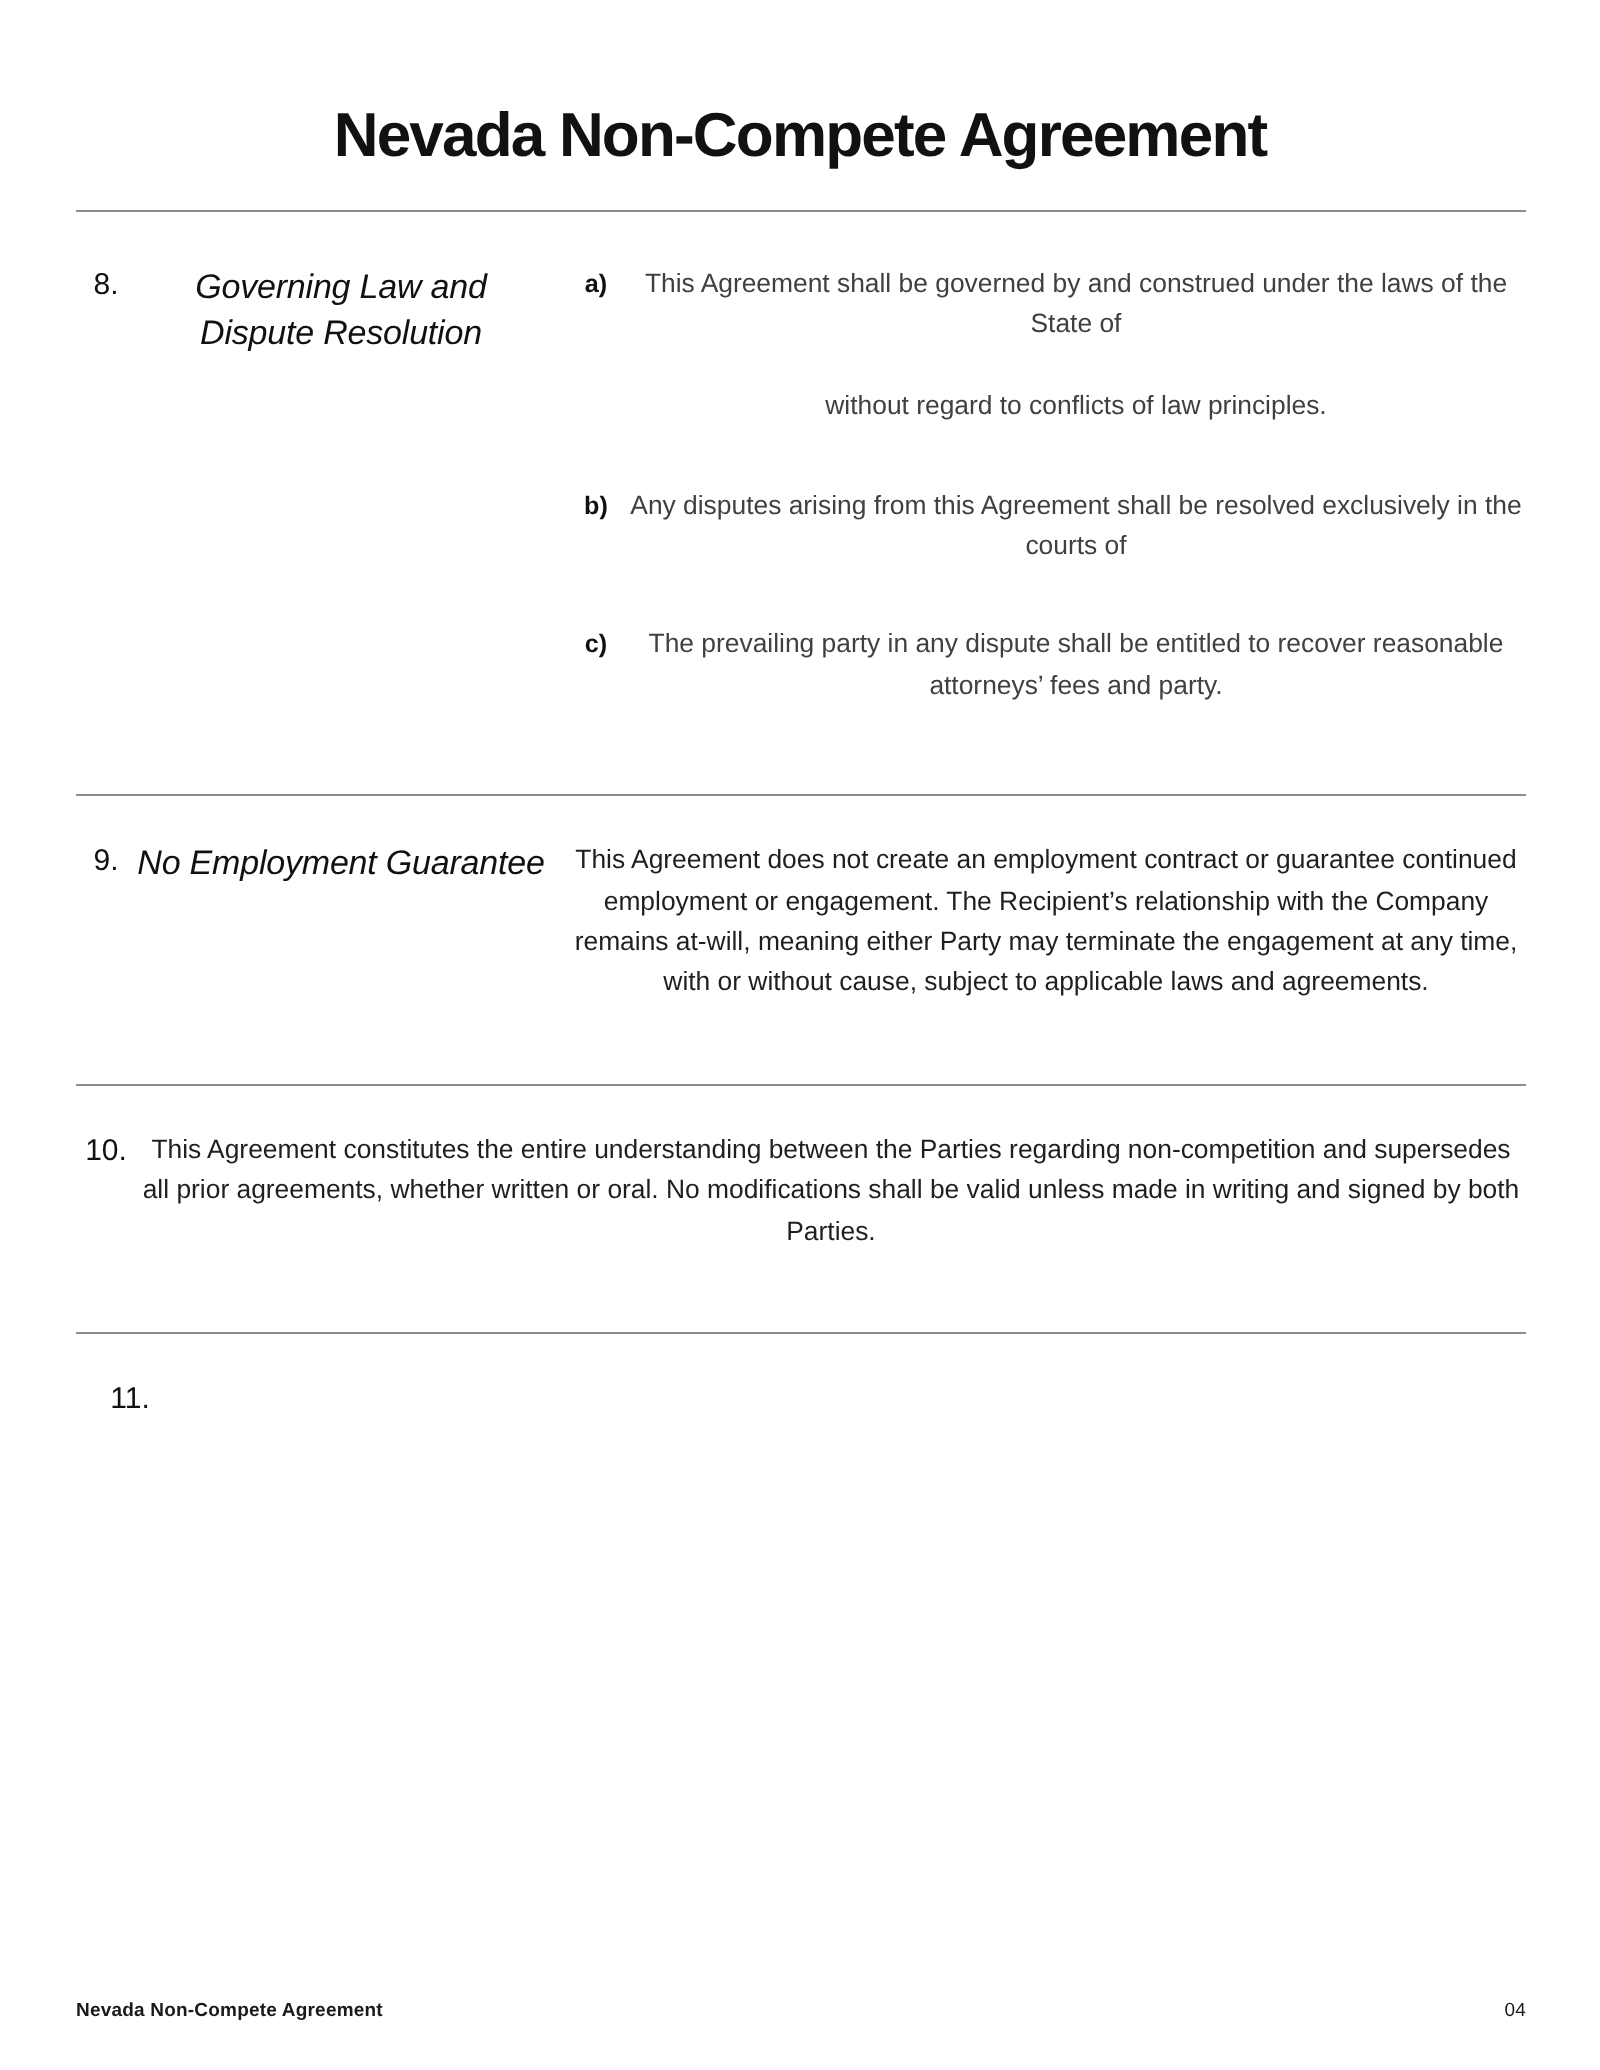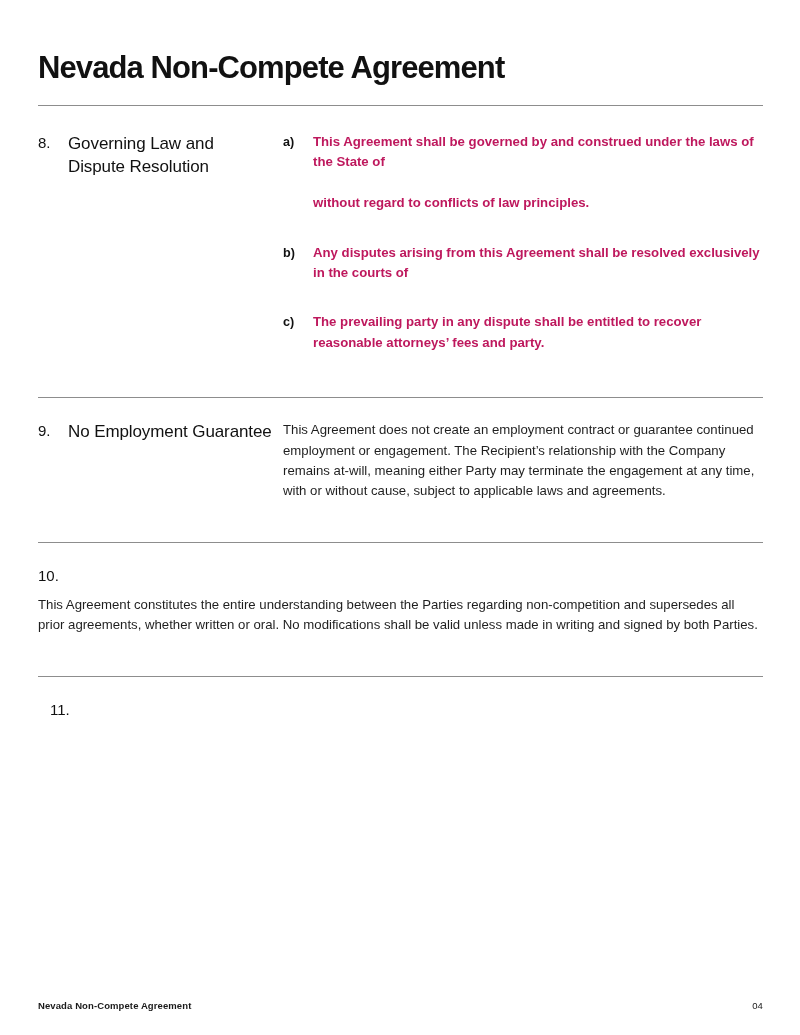--- a/index.html
+++ b/index.html
@@ -15,20 +15,21 @@
     -webkit-font-smoothing: antialiased;
   }
 
   .page {
     position: relative;
     width: 800px;
     height: 1035px;
     box-sizing: border-box;
     background: #ffffff;
     overflow: hidden;
+    text-align: center;
   }
 
   
   .doc-title {
     position: absolute;
     left: 38px;
     top: 28px;
     width: 724px;
     font-size: 31px;
     line-height: 38px;
@@ -54,40 +55,41 @@
 
   .section {
     display: flex;
     align-items: flex-start;
     width: 100%;
     box-sizing: border-box;
   }
 
   .sec-8  { padding-top: 26px; padding-bottom: 44px; }
   .sec-9  { padding-top: 22px; padding-bottom: 40px; }
-  .sec-10 { padding-top: 22px; padding-bottom: 40px; flex-direction: column; }
+  .sec-10 { padding-top: 22px; padding-bottom: 40px; }
   .sec-11 { padding-top: 22px; padding-bottom: 20px; margin-left: 12px; }
 
   
   .sec-num {
     width: 30px;
     flex: 0 0 30px;
     font-size: 15px;
     line-height: 22px;
     color: #111111;
   }
   .sec-heading {
     width: 215px;
     flex: 0 0 215px;
     font-size: 17px;
     line-height: 23px;
     color: #111111;
     letter-spacing: -0.1px;
     padding-right: 10px;
     box-sizing: border-box;
+    font-style: italic;
   }
 
   
   .sec-body {
     flex: 1 1 auto;
     font-size: 13.2px;
     line-height: 20.4px;
     color: #1f1f1f;
   }
 
@@ -109,22 +111,21 @@
     width: 30px;
     font-weight: 700;
     font-size: 12.6px;
     line-height: 20.4px;
     color: #111111;
   }
   .sub-text {
     flex: 1 1 auto;
     font-size: 13.2px;
     line-height: 20.4px;
-    color: #be185d;
-    font-weight: bold;
+    color: #404040;
   }
   .sub-text .blank-line {
     display: block;
     min-height: 20.4px;
   }
 
   
   .footer {
     position: absolute;
     left: 38px;

